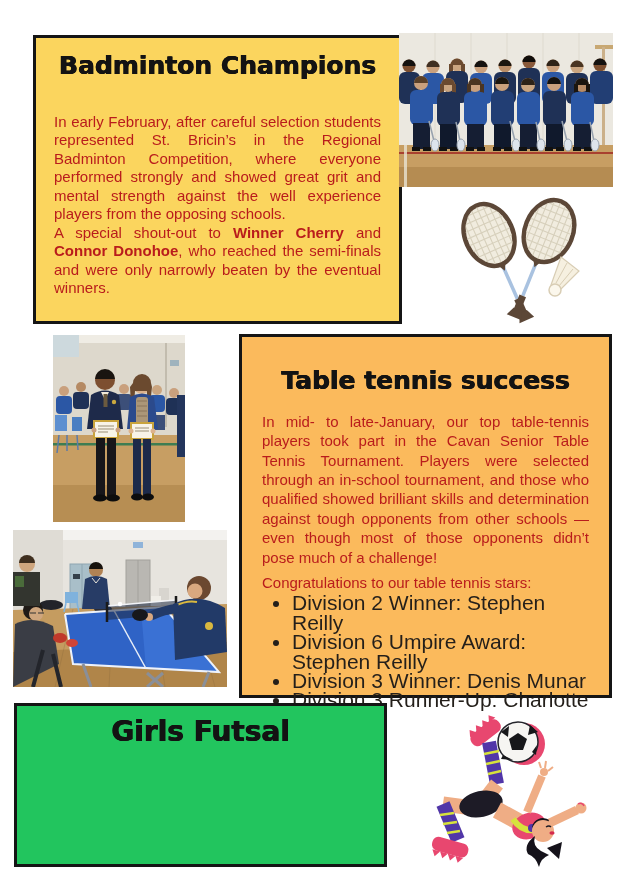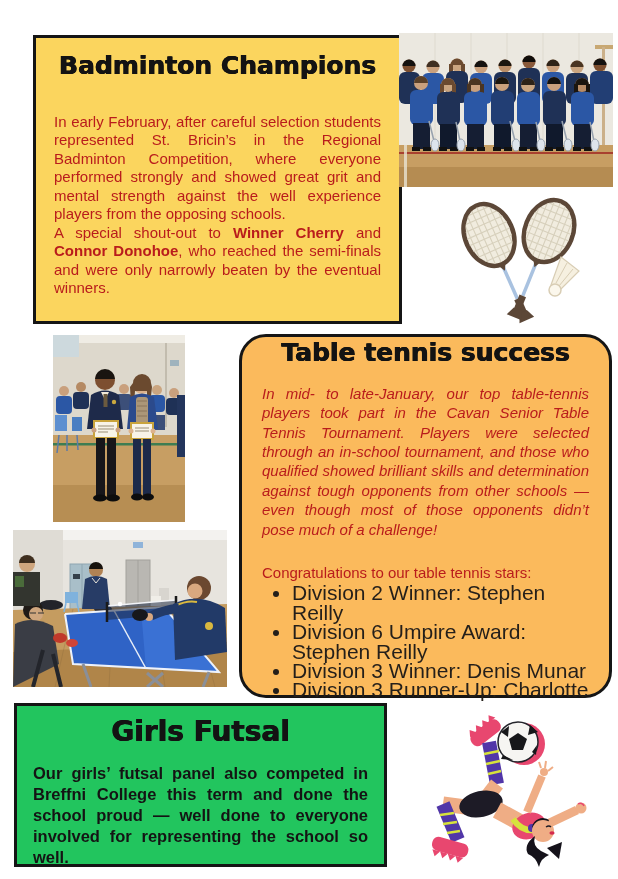--- a/index.html
+++ b/index.html
@@ -8,24 +8,24 @@
   .page{position:absolute;inset:0;}
   .panel{position:absolute;box-sizing:border-box;border:3px solid #151515;}
   .panel h2{margin:0;text-align:center;color:#131313;
     font-family:"DejaVu Sans",sans-serif;font-weight:900;
     text-shadow:0.6px 0 #131313,-0.3px 0 #131313;letter-spacing:0px;}
   .body{margin:0;color:#b91c1c;text-align:justify;}
   .panel-yellow{left:33px;top:35px;width:369px;height:289px;background:#FBD55E;padding:12px 18px;}
   .panel-yellow h2{font-size:25px;line-height:1.15;margin-top:2px;}
   .panel-yellow .body{font-size:15px;line-height:18.5px;}
   .panel-yellow .lead{margin-top:32px;}
-  .panel-orange{left:239px;top:334px;width:373px;height:364px;background:#FBBA5C;padding:0 20px;border-radius:27px;}
+  .panel-orange{left:239px;top:334px;width:373px;height:364px;background:#FBBA5C;padding:28px 20px;}
   .panel-orange h2{font-size:25px;line-height:1.15;margin-top:2px;margin-bottom:16px;}
   .panel-orange .body{font-size:15px;line-height:19.4px;}
-  .panel-orange .para{margin-bottom:24px;font-style:italic;}
+  .panel-orange .para{margin-bottom:6px;}
   .panel-orange ul{margin:1px 0 0 8px;padding-left:22px;color:#241f1a;}
   .panel-orange li{font-size:21px;line-height:19.4px;text-align:left;}
   .panel-green{left:14px;top:703px;width:373px;height:164px;background:#22c55e;padding:10px 16px;}
   .panel-green h2{font-size:28px;line-height:1.1;margin-top:1px;}
   .panel-green .body{font-size:16.5px;line-height:21px;font-weight:bold;color:#141414;margin-top:15px;}
   .photo,.illo{position:absolute;}
   .photo svg,.illo svg{display:block;width:100%;height:100%;}
   .photo-team{left:399px;top:33px;width:214px;height:154px;}
   .illo-rackets{left:445px;top:193px;width:148px;height:131px;}
   .photo-certs{left:53px;top:335px;width:132px;height:187px;}
@@ -362,21 +362,20 @@
         <circle cx="14" cy="34" r="8" fill="#cfa67e"></circle>
         <path d="M6,33 a8,8 0 0 1 16,0 z" fill="#3f2f1f"></path>
         <rect x="0" y="42" width="27" height="34" fill="#33352f"></rect>
         <rect x="2" y="46" width="9" height="11" fill="#4a6b3a"></rect>
       </g>
     </svg>
   </div>
 
   <section class="panel panel-green">
     <h2>Girls Futsal</h2>
-    <p class="body">Our girls’ futsal panel also competed in Breffni College this term and done the school proud — well done to everyone involved for representing the school so well.</p>
   </section>
 
   <div class="illo illo-futsal">
     <svg viewBox="0 0 195 179">
 
       <g>
         <circle cx="111" cy="44" r="21" fill="#e8476f"></circle>
         <circle cx="105" cy="42" r="20" fill="#f6f5f2"></circle>
         <circle cx="105" cy="42" r="20" fill="none" stroke="#23232a" stroke-width="1.5"></circle>
         <polygon points="105,33 114,39 110,50 99,50 96,39" fill="#17171a"></polygon>

